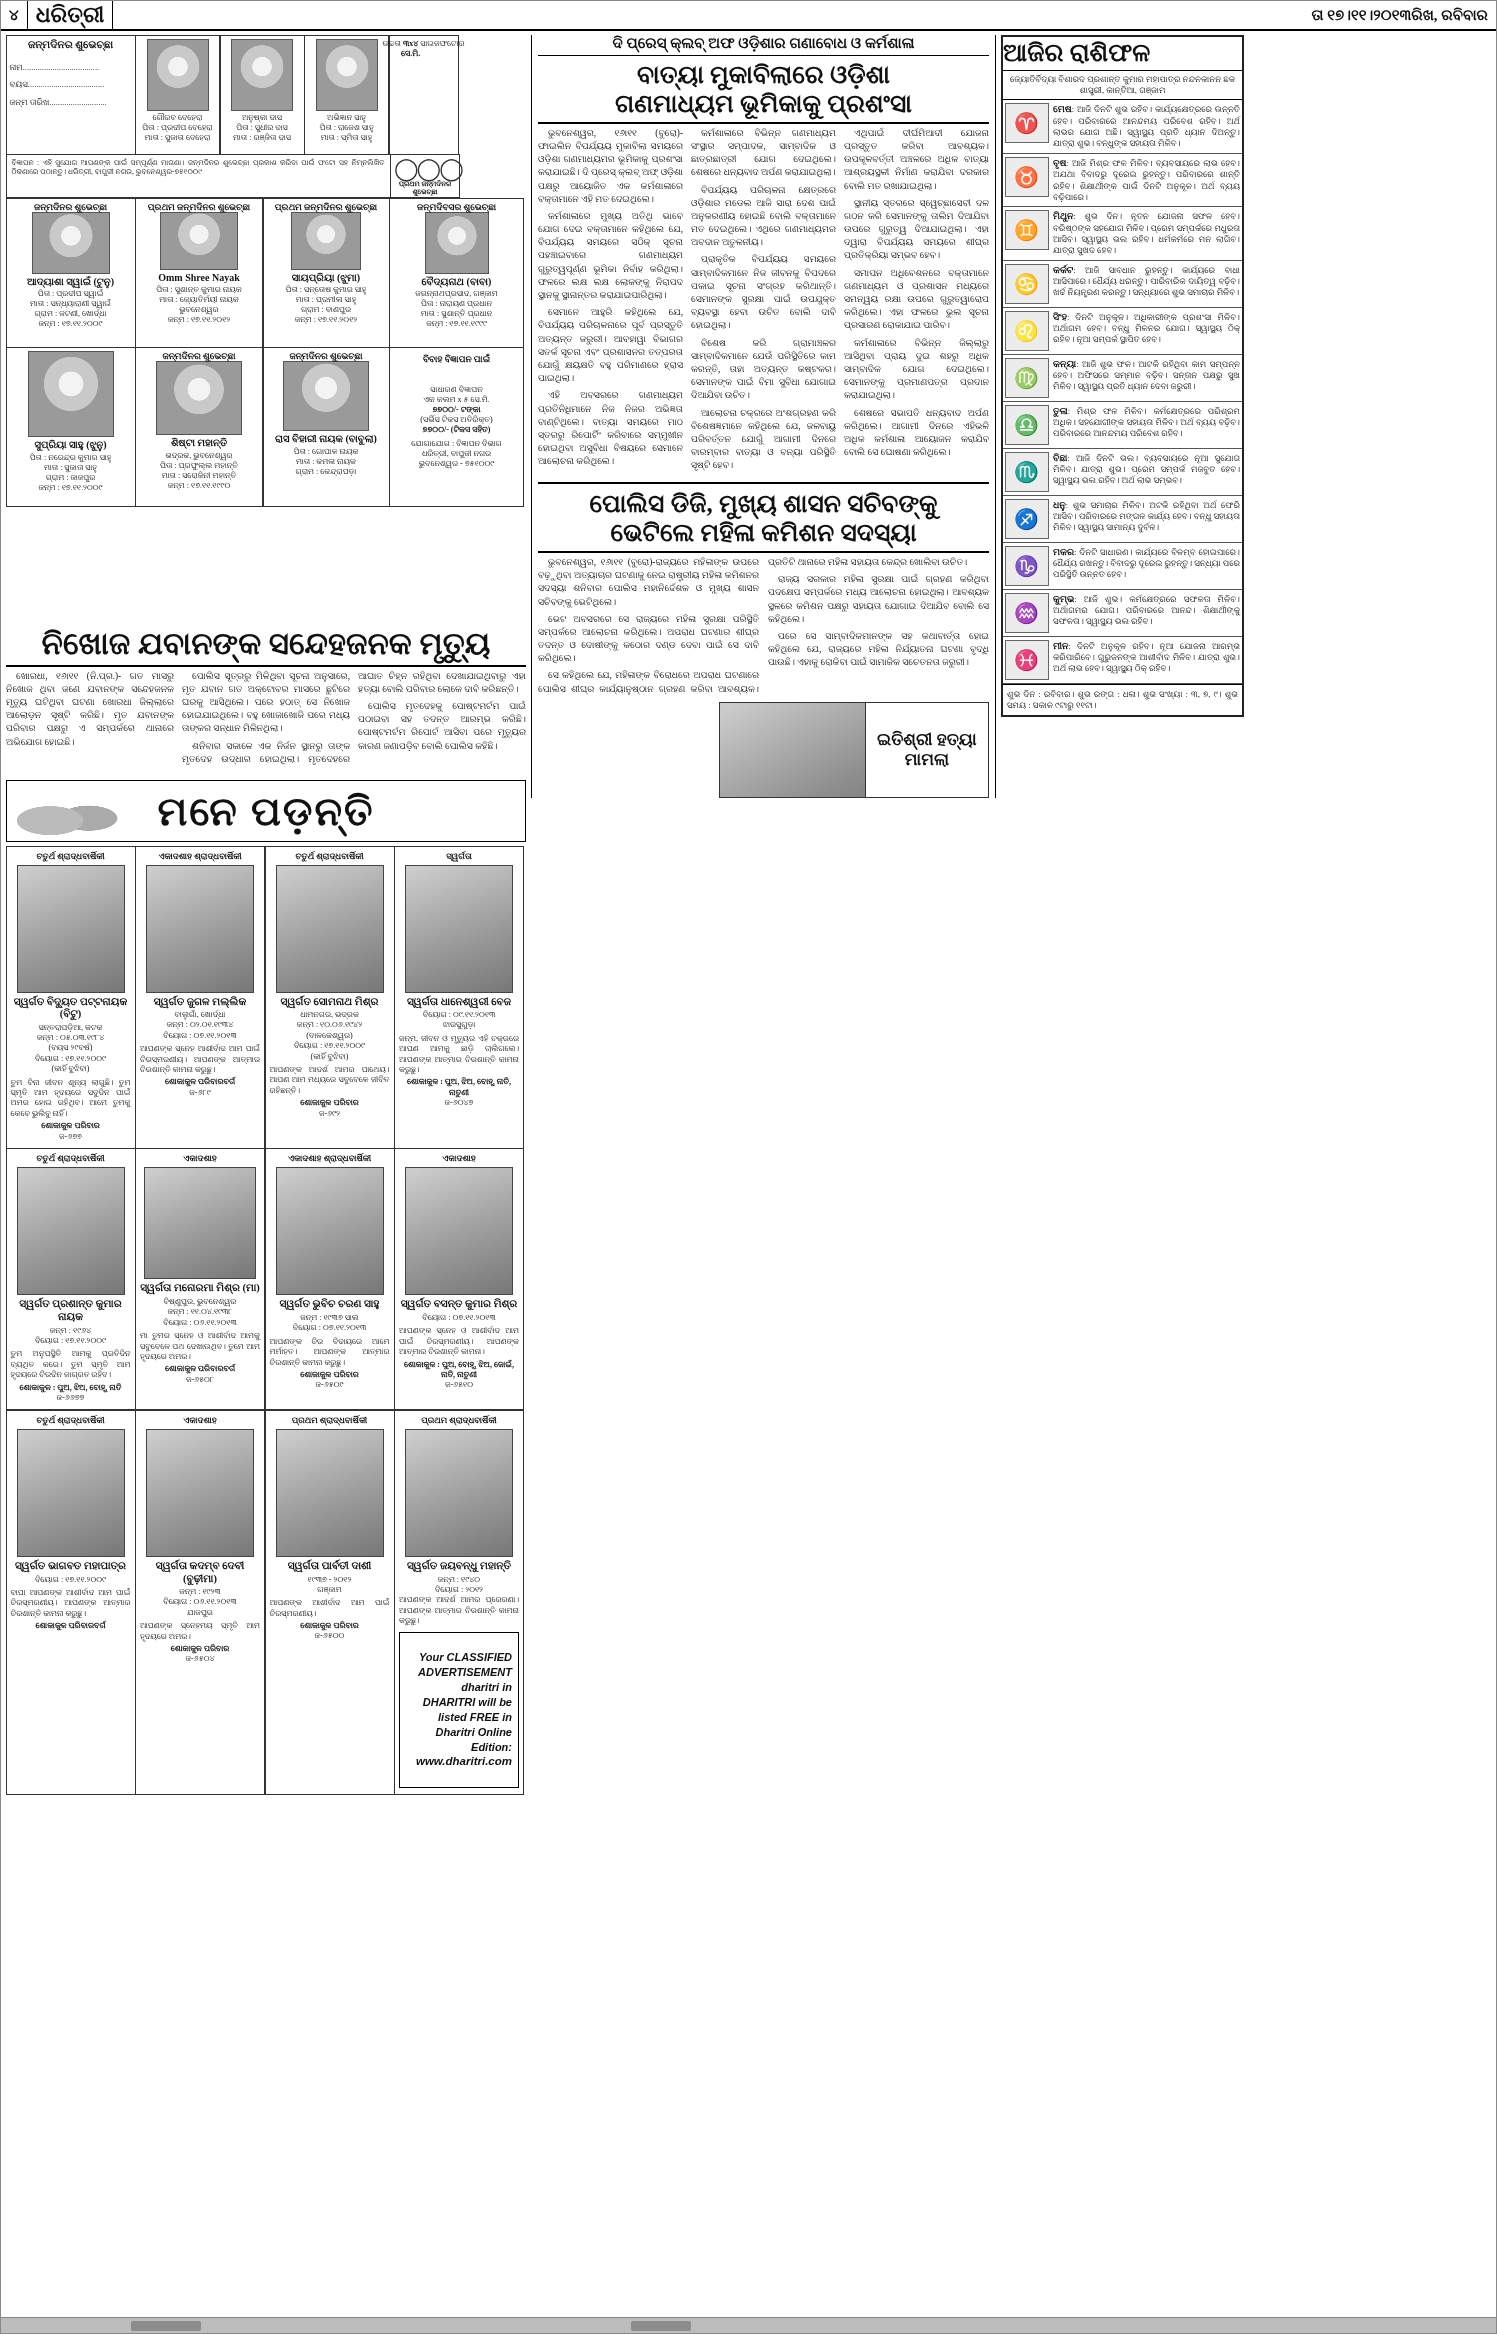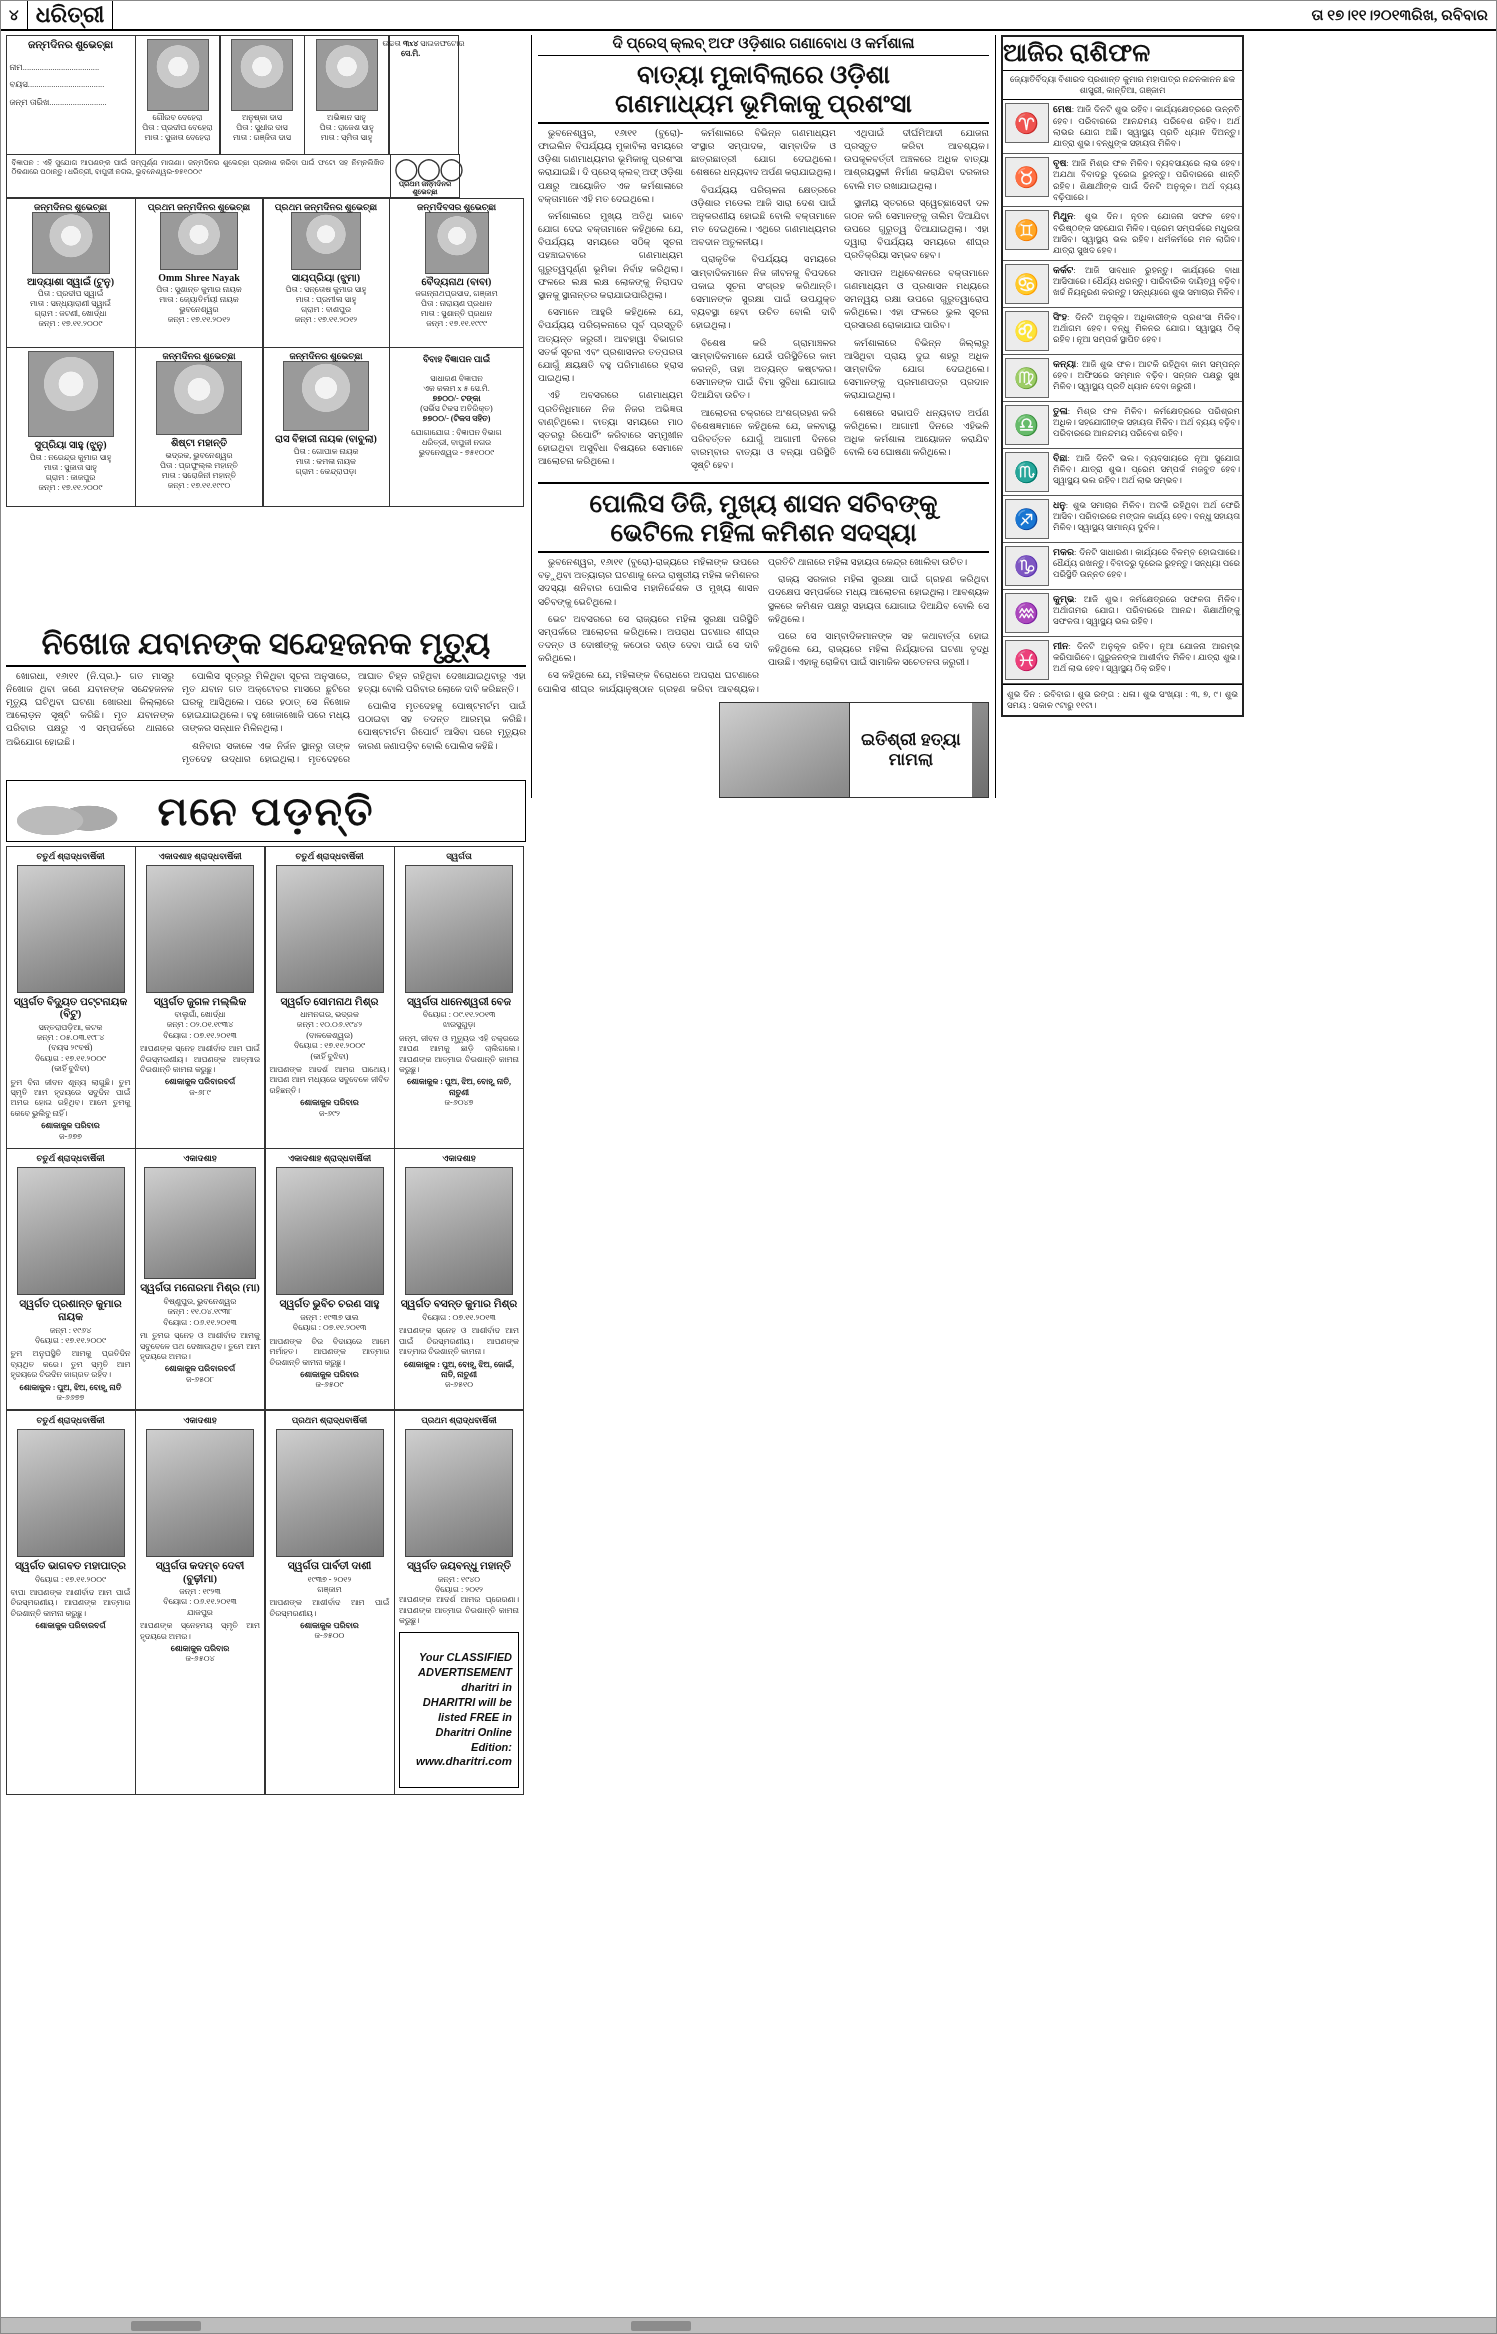--- a/index.html
+++ b/index.html
@@ -130,21 +130,21 @@
     font-weight:bold; line-height:1.35;font-style:italic;
   }
   .adbox .www { font-size:11.5px; }
 
   .photo-news {
     width:100%; height:96px; border:1px solid #333;
     background:linear-gradient(150deg,#cfcfcf,#8e8e8e 60%,#6e6e6e);
     position:relative;
   }
   .photo-news .caption {
-    position:absolute; right:16px; top:0; bottom:0; width:46%;
+    position:absolute; right:0; top:0; bottom:0; width:46%;
     background:#fff; border-left:1px solid #333;
     display:flex; align-items:center; justify-content:center;
     font-size:17px; font-weight:bold; text-align:center; line-height:1.15;
   }
   .footerbar {
     position:absolute; left:0; right:0; bottom:0; height:16px;
     background:#bdbdbd; border-top:1px solid #888;
   }
   .footerbar .seg { position:absolute; top:3px; height:10px; background:#8c8c8c; border-radius:2px;}
 </style>
@@ -263,21 +263,21 @@
         </div>
         <div class="bcell" style="width:127px;height:160px;">
           <div class="greet" style="font-size:9px;">ଜନ୍ମଦିନର ଶୁଭେଚ୍ଛା</div>
           <span class="bphoto" style="width:86px;height:70px;"></span>
           <div class="bname">ରାସ ବିହାରୀ ନାୟକ (ବାବୁଲା)</div>
           <div class="btxt">ପିତା : ଗୋପାଳ ନାୟକ</div>
           <div class="btxt">ମାତା : କମଳା ନାୟକ</div>
           <div class="btxt">ଗ୍ରାମ : କେନ୍ଦ୍ରାପଡ଼ା</div>
         </div>
         <div class="bcell" style="width:135px;height:160px;padding:6px 4px;">
-          <div style="font-weight:bold;font-size:9px;margin-bottom:9px;">ବିବାହ ବିଜ୍ଞାପନ ପାଇଁ</div>
+          <div style="font-weight:bold;font-size:9px;margin-bottom:20px;">ବିବାହ ବିଜ୍ଞାପନ ପାଇଁ</div>
           <div class="btxt">ସାଧାରଣ ବିଜ୍ଞାପନ</div>
           <div class="btxt">ଏକ କଲମ x ୫ ସେ.ମି.</div>
           <div class="btxt" style="font-weight:bold;">୭୭୦୦/- ଟଙ୍କା</div>
           <div class="btxt">(ସର୍ଭିସ ଟିକସ ଅତିରିକ୍ତ)</div>
           <div class="btxt" style="font-weight:bold;">୭୭୦୦/- (ଟିକସ ସହିତ)</div>
           <div class="btxt" style="margin-top:4px;">ଯୋଗାଯୋଗ : ବିଜ୍ଞାପନ ବିଭାଗ</div>
           <div class="btxt">ଧରିତ୍ରୀ, ବାପୁଜୀ ନଗର</div>
           <div class="btxt">ଭୁବନେଶ୍ୱର - ୭୫୧୦୦୯</div>
         </div>
       </div>

